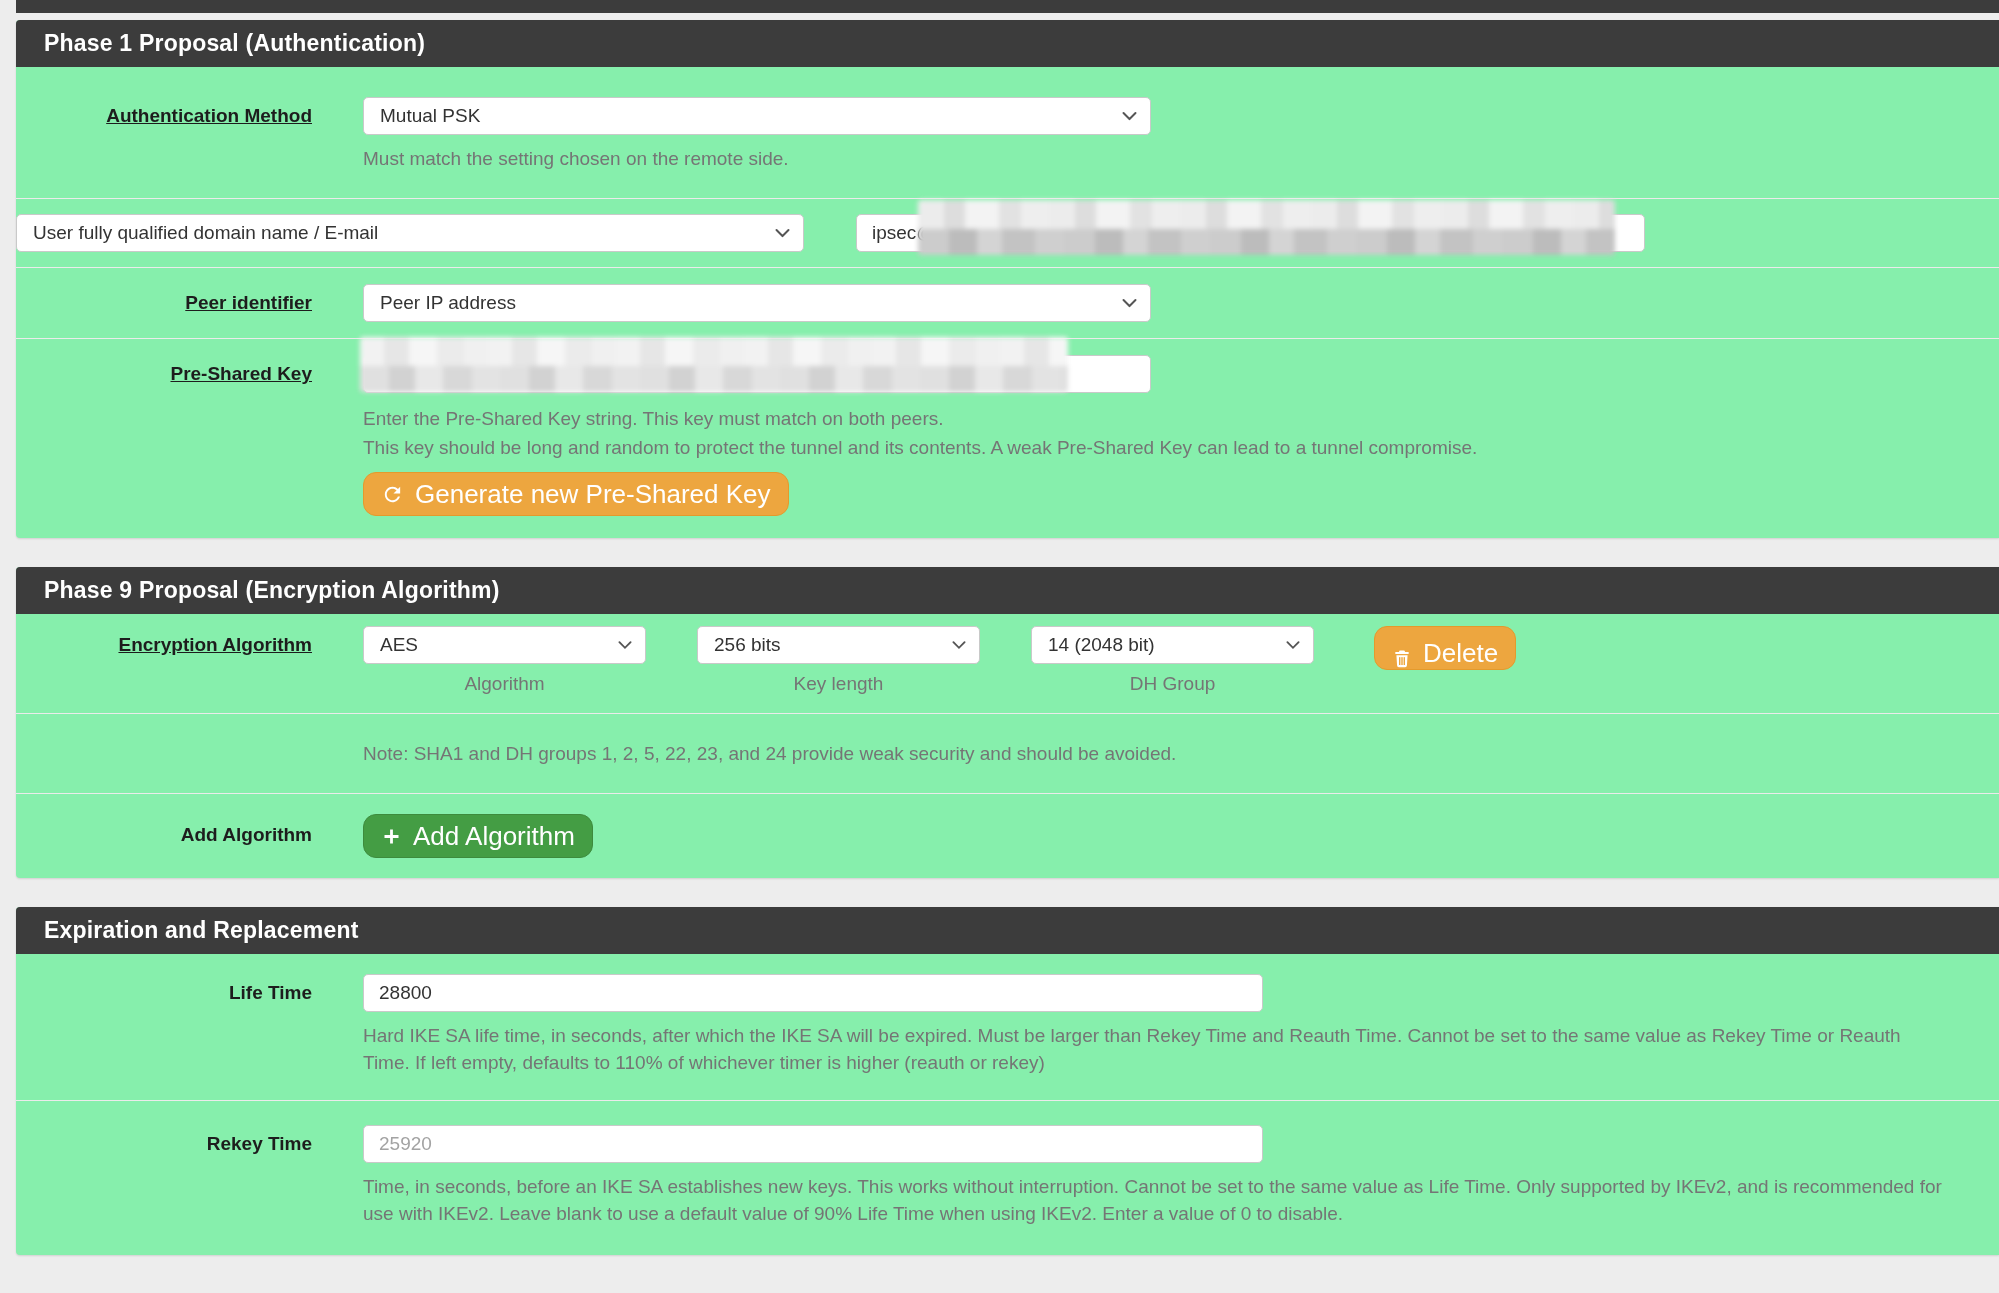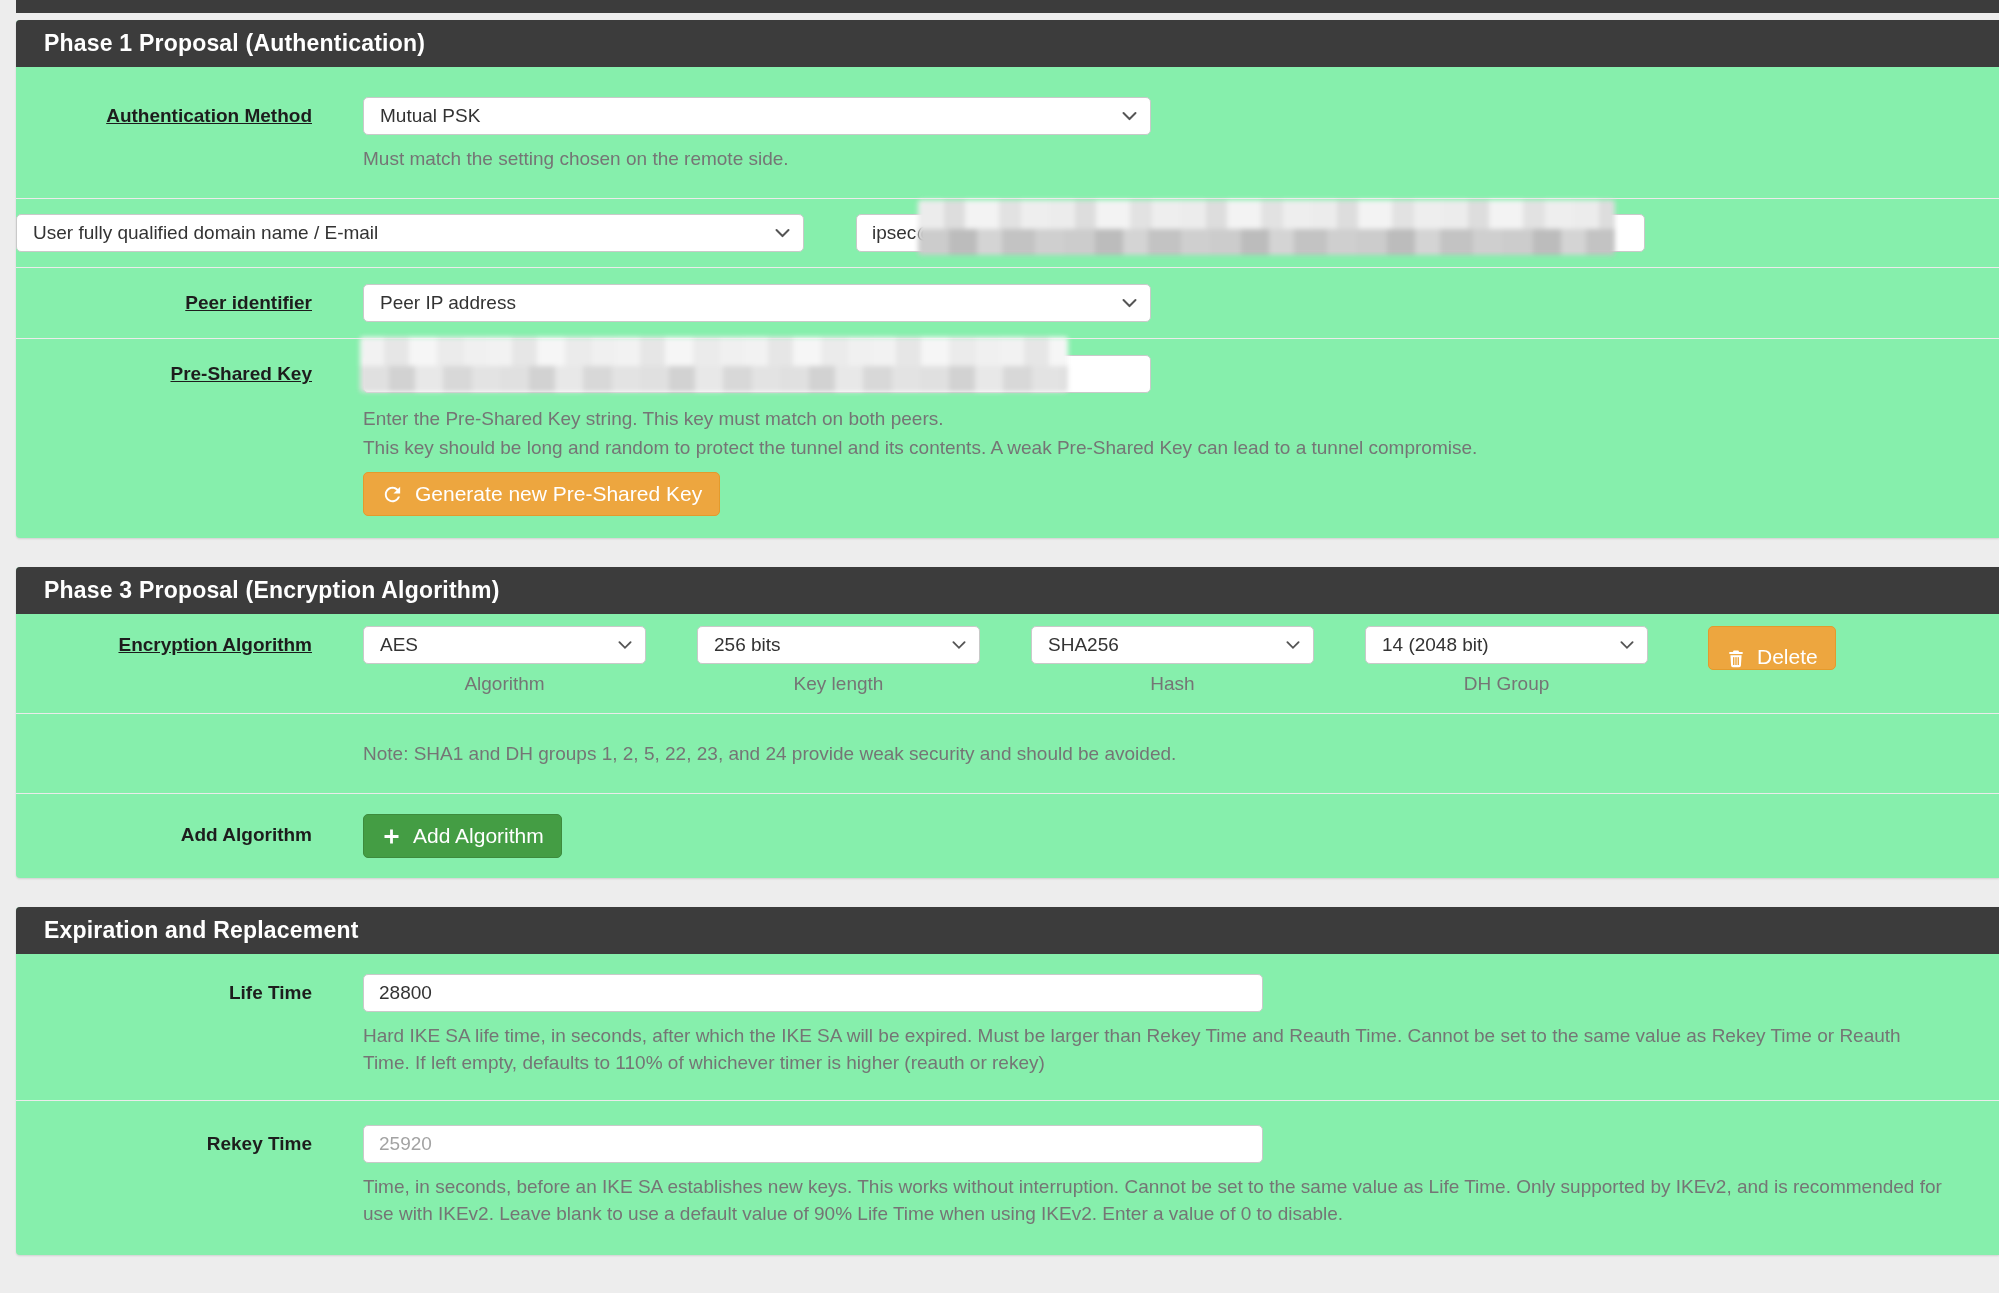--- a/index.html
+++ b/index.html
@@ -118,22 +118,22 @@
     font-size: 19px;
     margin-top: 9px;
   }
 
   .btn {
     display: inline-flex;
     align-items: center;
     gap: 11px;
     height: 44px;
     padding: 0 17px;
-    border-radius: 5px;
-    font-size: 21px;
+    border-radius: 13px;
+    font-size: 26px;
     font-weight: 400;
     color: #fff;
     border: 1px solid transparent;
     cursor: pointer;
     font-family: "Liberation Sans", "DejaVu Sans", sans-serif;
     white-space: nowrap;
   }
   .btn-warning { background: #eda63f; border-color: #e49a2c; }
   .btn-success { background: #449d44; border-color: #3d8b3d; }
   .btn .ico { line-height: 0; display: inline-flex; }
@@ -265,21 +265,21 @@
           <span>Generate new Pre-Shared Key</span>
         </button>
       </div>
     </div>
 
   </div>
 </section>
 
 <section class="panel">
   <div class="panel-heading">
-    <h2>Phase 3 Proposal (Encryption Algorithm)</h2>
+    <h2>Phase 9 Proposal (Encryption Algorithm)</h2>
   </div>
   <div class="panel-body">
 
     <div class="row row-enc">
       <div class="col-label">
         <span class="u">Encryption Algorithm</span>
       </div>
       <div class="col-content">
         <div class="enc-grid">
           <div class="enc-col">
@@ -299,31 +299,20 @@
               <span class="caret">
                 <svg width="14" height="9" viewBox="0 0 15 9">
                     <path d="M1.5 1.5l6 6 6-6" stroke="#555" stroke-width="2" fill="none" stroke-linecap="round"></path>
                   </svg>
               </span>
             </div>
             <div class="sublabel">Key length</div>
           </div>
           <div class="enc-col">
             <div class="fselect fselect-sm">
-              <span>SHA256</span>
-              <span class="caret">
-                <svg width="14" height="9" viewBox="0 0 15 9">
-                    <path d="M1.5 1.5l6 6 6-6" stroke="#555" stroke-width="2" fill="none" stroke-linecap="round"></path>
-                  </svg>
-              </span>
-            </div>
-            <div class="sublabel">Hash</div>
-          </div>
-          <div class="enc-col">
-            <div class="fselect fselect-sm">
               <span>14 (2048 bit)</span>
               <span class="caret">
                 <svg width="14" height="9" viewBox="0 0 15 9">
                     <path d="M1.5 1.5l6 6 6-6" stroke="#555" stroke-width="2" fill="none" stroke-linecap="round"></path>
                   </svg>
               </span>
             </div>
             <div class="sublabel">DH Group</div>
           </div>
           <button class="btn btn-warning enc-delete">

